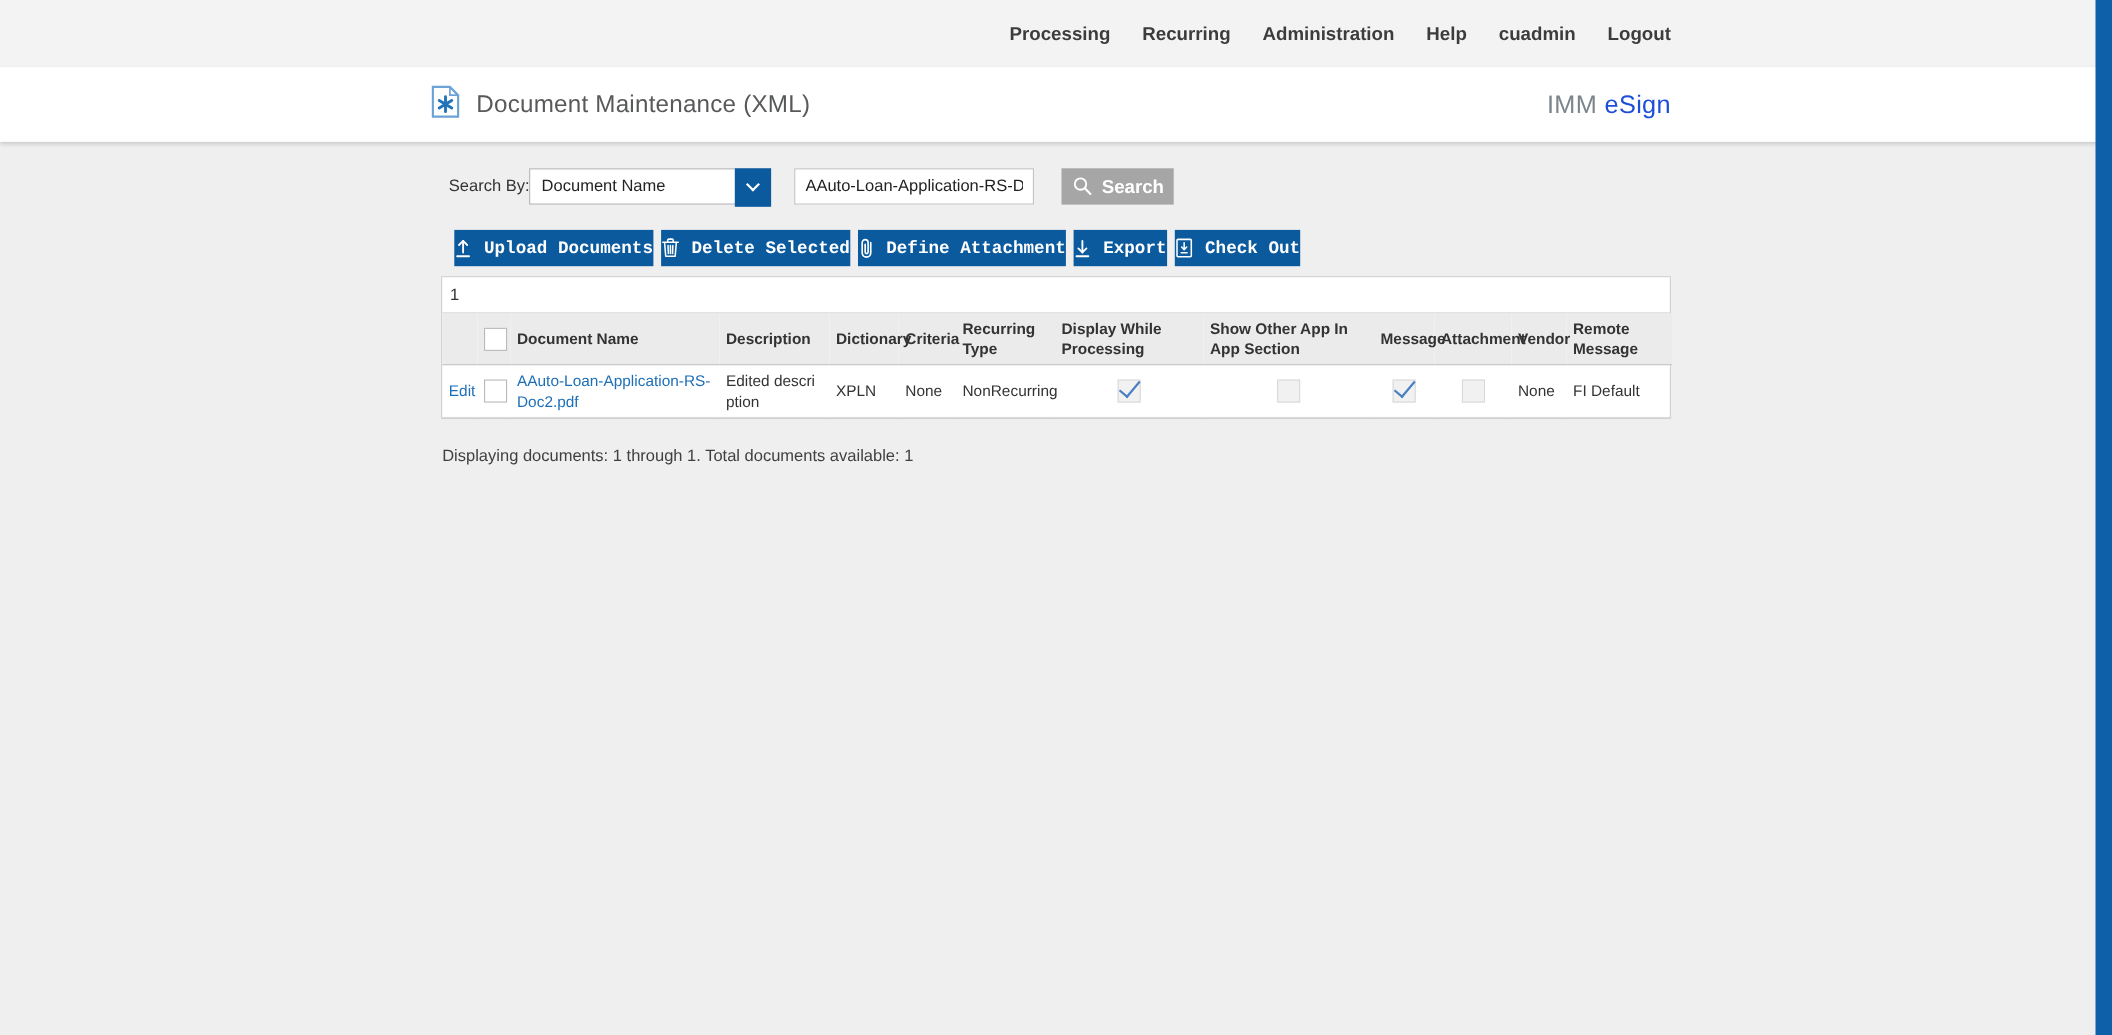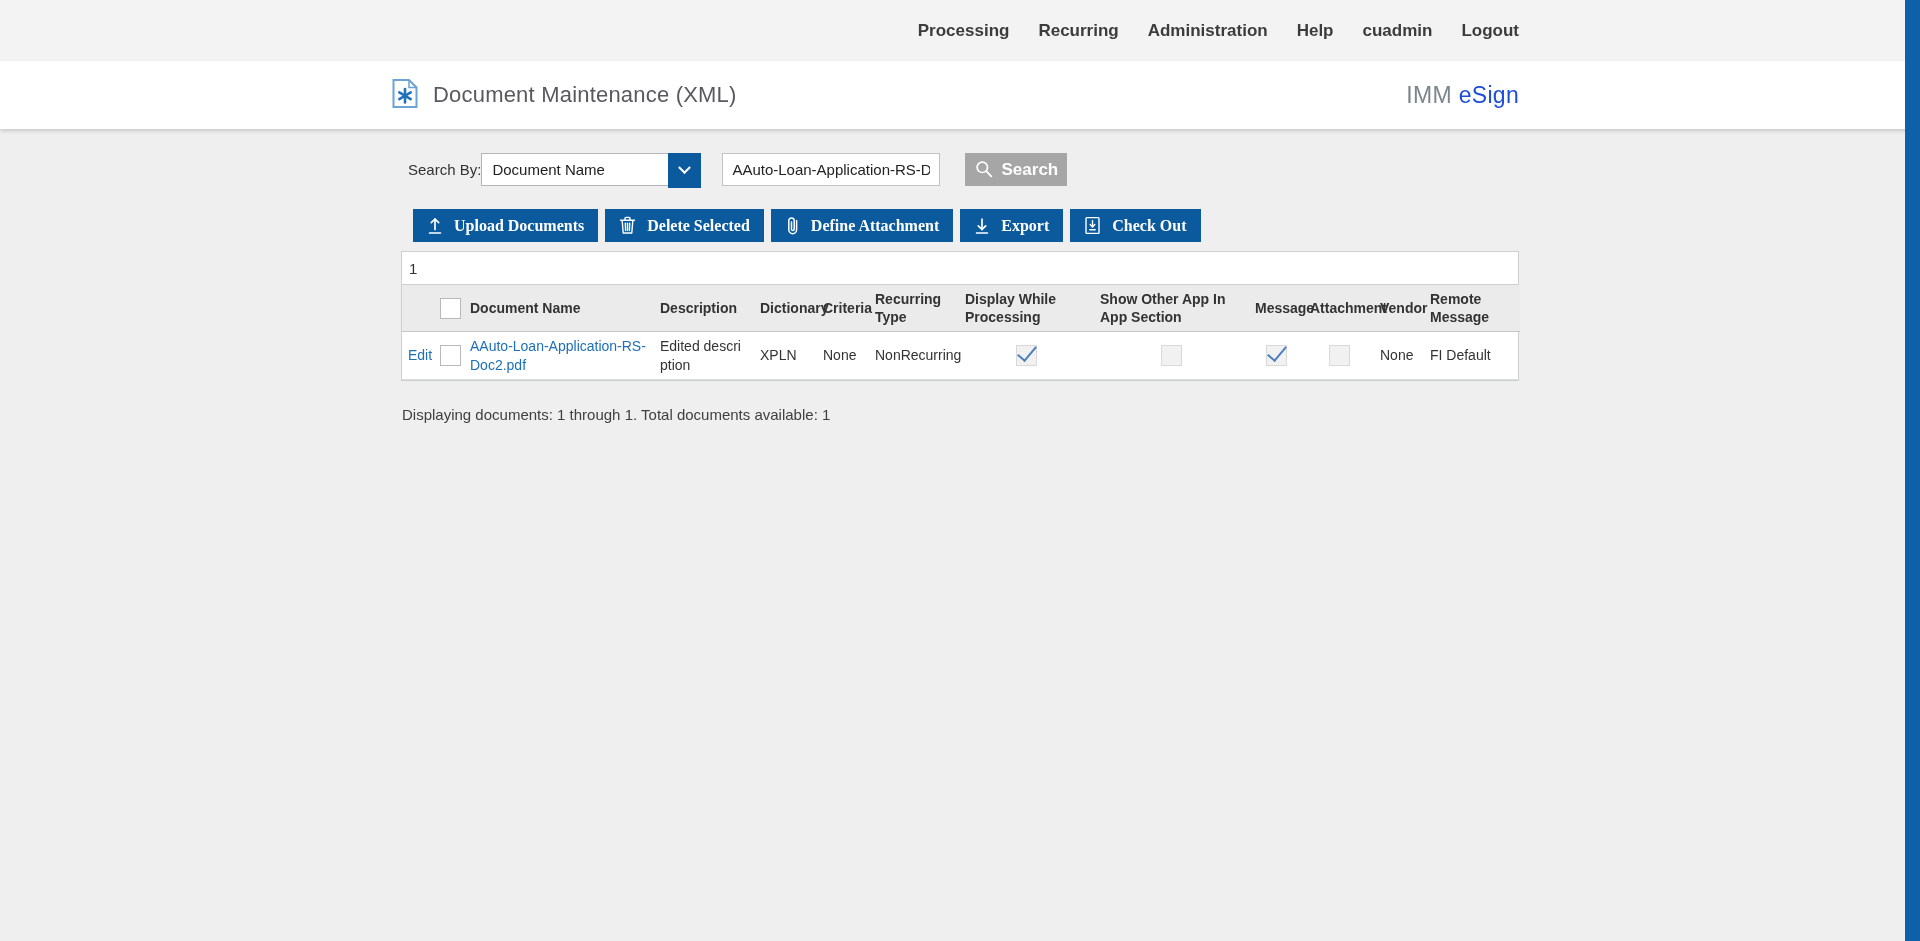--- a/index.html
+++ b/index.html
@@ -63,22 +63,22 @@
   .search-btn {
     margin-left:25px; width:102px; height:33px; background:#a6a6a6; border:none;
     color:#fff; font-family:inherit; font-size:17px; font-weight:600;
     display:flex; align-items:center; justify-content:center; gap:8px; cursor:pointer;
   }
 
   
   .toolbar { display:flex; gap:7px; margin-top:23px; margin-left:12px; }
   .tb-btn {
     height:33px; background:#0b5a9e; border:none; color:#fff; cursor:pointer;
-    font-family:Liberation Serif, serif; font-size:16px; font-weight:600;
-    display:flex; align-items:center; gap:11px; padding:0 14px;
+    font-family:Liberation Mono, monospace; font-size:16px; font-weight:600;
+    display:flex; align-items:center; gap:11px; padding:0 0;
   }
   .tb-btn svg { flex:0 0 auto; }
 
   
   .grid-panel { margin-top:9px; background:#fff; border:1px solid #cfcfcf; }
   .pager-bar { height:33px; border-bottom:1px solid #cfcfcf; display:flex; align-items:center; }
   .pager-num { font-size:15px; color:#333; padding-left:7px; }
   table.grid { width:100%; border-collapse:collapse; table-layout:fixed; font-size:14px; }
   table.grid th {
     background:#ebebeb; text-align:left; font-weight:700; color:#333;

